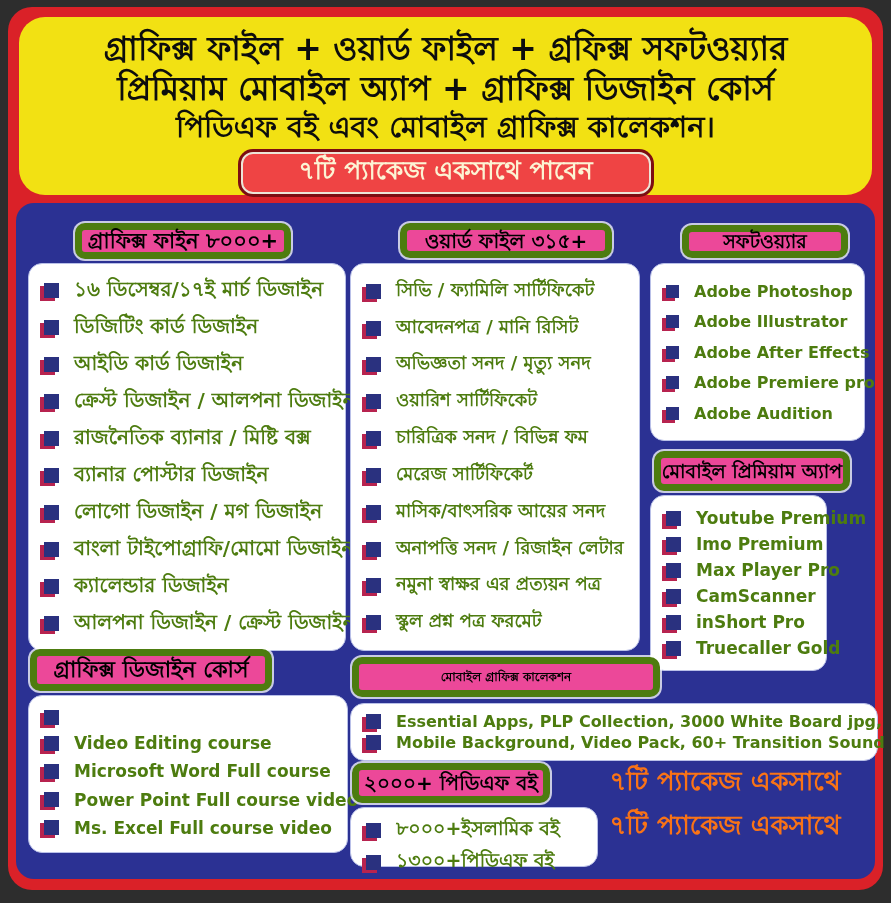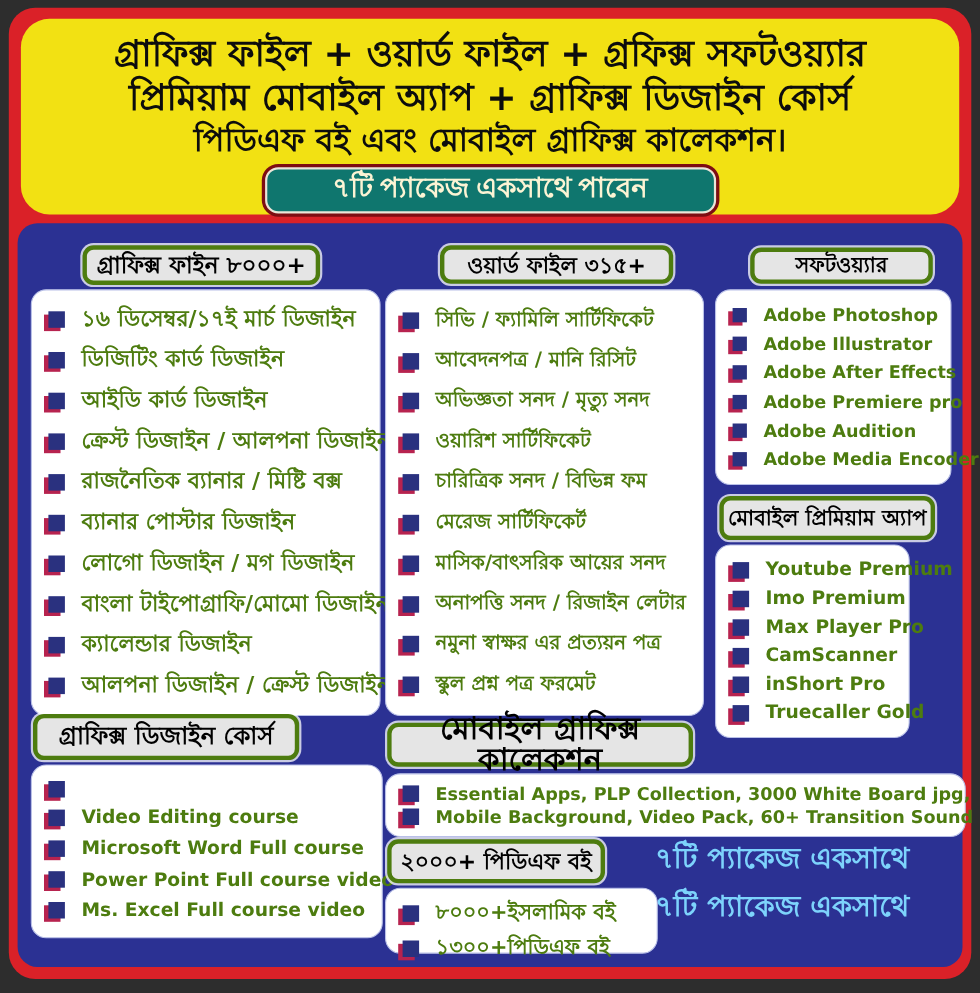--- a/index.html
+++ b/index.html
@@ -23,36 +23,36 @@
     background:#f2e113; border-radius:26px;
     display:flex; flex-direction:column; align-items:center;
     padding-top:12px;
   }
   .headline { font-weight:700; color:#0d0d0d; text-align:center; line-height:1.22; letter-spacing:0; }
   .headline.l1 { font-size:33px; }
   .headline.l2 { font-size:33px; }
   .headline.l3 { font-size:29px; }
   .banner {
     margin-top:7px; width:410px; height:42px;
-    background:#0f766e; border-radius:12px;
+    background:#ef4444; border-radius:12px;
     border:2px solid #ece5d8;
     box-shadow:0 0 0 3px #7d0d12;
     color:#fcf4d4; font-size:25px; font-weight:700;
-    display:flex; align-items:center; justify-content:center;font-family:Liberation Serif, serif;
+    display:flex; align-items:center; justify-content:center;
   }
 
   
   .panel {
     position:absolute; left:8px; top:196px; width:859px; height:676px;
     background:#2b3193; border-radius:18px;
   }
 
   .pill {
     position:absolute;
-    background:#e5e5e5; border:4px solid #4d7c0f; border-radius:10px;
+    background:#ec4899; border:7px solid #4d7c0f; border-radius:10px;
     box-shadow:0 0 0 2px rgba(255,255,255,.75);
     display:flex; align-items:center; justify-content:center;
     font-weight:700; color:#000; text-align:center; line-height:1;
   }
   .wbox {
     position:absolute;
     background:#ffffff; border:1px solid #b9c0e8; border-radius:14px;
     display:flex; flex-direction:column; justify-content:space-evenly;
     padding:6px 4px 6px 10px;
   }
@@ -74,30 +74,30 @@
   #pill-sw  { left:666px; top:22px;  width:166px; height:33px; font-size:19px; }
   #box-sw   { left:634px; top:60px;  width:215px; height:178px; font-size:16px; }
   #box-sw .bullet { width:13px; height:13px; }
   
   #pill-apps{ left:638px; top:248px; width:196px; height:40px; font-size:19px; }
   #box-apps { left:634px; top:292px; width:177px; height:176px; font-size:17px; }
   
   #pill-course{ left:14px; top:446px; width:242px; height:42px; font-size:22px; }
   #box-course { left:12px; top:492px; width:320px; height:158px; font-size:17px; }
   
-  #pill-mg  { left:336px; top:454px; width:278px; height:40px; font-size:28px; }
+  #pill-mg  { left:336px; top:454px; width:308px; height:40px; font-size:12px; }
   #box-mg   { left:334px; top:500px; width:528px; height:58px; font-size:16px; }
   
   #pill-pdf { left:336px; top:560px; width:198px; height:40px; font-size:20px; }
   #box-pdf  { left:334px; top:604px; width:248px; height:60px; font-size:19px; }
 
   
   .footer-slogan {
-    position:absolute; left:550px; top:556px; width:290px; height:96px;
-    color:#7dd3fc; font-weight:700; font-size:26px;
+    position:absolute; left:564px; top:556px; width:290px; height:96px;
+    color:#f97316; font-weight:700; font-size:26px;
     text-align:center; line-height:44px;
   }
 </style>
 </head>
 <body>
 
 <div class="canvas">
   <div class="frame">
 
     <div class="header-box">
@@ -238,24 +238,20 @@
           <div class="row">
             <span class="bullet"></span>
             <span class="txt">Adobe Premiere pro</span>
           </div>
 
           <div class="row">
             <span class="bullet"></span>
             <span class="txt">Adobe Audition</span>
           </div>
 
-          <div class="row">
-            <span class="bullet"></span>
-            <span class="txt">Adobe Media Encoder</span>
-          </div>
         </div>
 
       <div class="pill" id="pill-apps">মোবাইল প্রিমিয়াম অ্যাপ</div>
       <div class="wbox" id="box-apps">
 
           <div class="row">
             <span class="bullet"></span>
             <span class="txt">Youtube Premium</span>
           </div>
 

